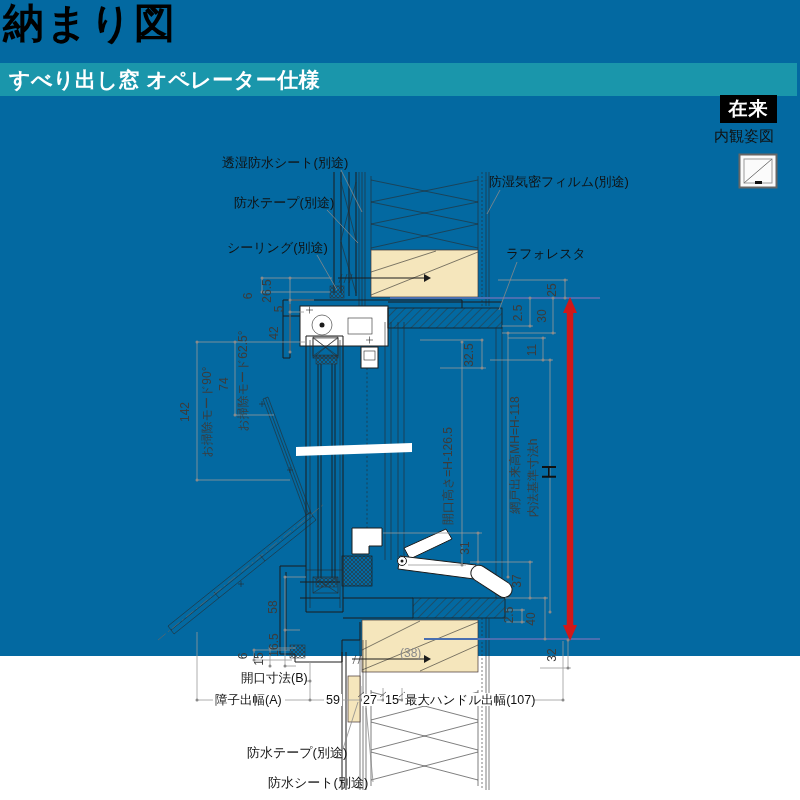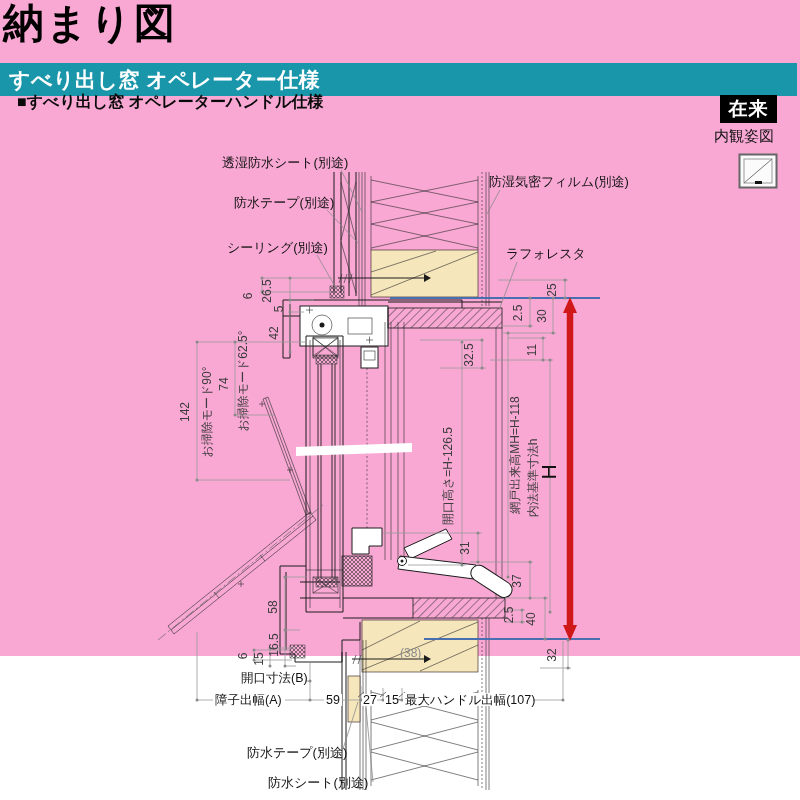--- a/index.html
+++ b/index.html
@@ -1,17 +1,17 @@
 <!DOCTYPE html>
 <html><head>
 <meta charset="utf-8">
 <style>
   html,body{margin:0;padding:0;background:#fff;}
   body{width:800px;height:800px;overflow:hidden;font-family:"Liberation Sans",sans-serif;}
-  .page{position:relative;width:800px;height:656px;background:#f9a8d4;}
+  .page{position:relative;width:800px;height:656px;background:#0369a1;}
   .title{position:absolute;left:3px;top:-4px;font-size:41px;font-weight:900;color:#000;letter-spacing:2px;}
   .banner{position:absolute;left:0;top:48px;width:797px;height:33px;background:#1a96ab;display:flex;align-items:center;margin-top:15px;}
   .banner span{color:#fff;font-weight:bold;font-size:21px;padding-left:9px;letter-spacing:.5px;}
   .subtitle{position:absolute;left:17px;top:92px;font-size:16px;font-weight:bold;color:#0a0a0a;}
   .note{position:absolute;left:30px;top:115px;font-size:13px;color:#0a0a0a;}
   .badge{position:absolute;left:720px;top:95px;width:57px;height:28px;background:#000;color:#fff;font-weight:bold;font-size:19px;display:flex;align-items:center;justify-content:center;letter-spacing:1px;font-family:Liberation Mono, monospace;}
   .badge-caption{position:absolute;left:714px;top:127px;font-size:15px;color:#111;}
   .mini-icon{position:absolute;left:738px;top:153px;}
   svg.draw{position:absolute;left:0;top:0;}
   svg text{font-family:"Liberation Sans",sans-serif;}
@@ -28,21 +28,20 @@
 </style>
 </head>
 <body>
 
 <div class="page">
 
   <div class="title">納まり図</div>
   <div class="banner">
     <span>すべり出し窓 オペレーター仕様</span>
   </div>
-  <div class="subtitle">■すべり出し窓 オペレーターハンドル仕様</div>
   <div class="badge">在来</div>
   <div class="badge-caption">内観姿図</div>
 
   <svg class="mini-icon" width="40" height="36" viewBox="0 0 40 36">
     <rect x="1.5" y="1.5" width="37" height="33" fill="#fbfbfb" stroke="#666" stroke-width="2"></rect>
     <rect x="6" y="6" width="28" height="24" fill="none" stroke="#999" stroke-width="1"></rect>
     <line x1="6" y1="30" x2="34" y2="6" stroke="#777" stroke-width="1"></line>
     <rect x="17" y="28" width="7" height="3" fill="#111"></rect>
   </svg>
 

